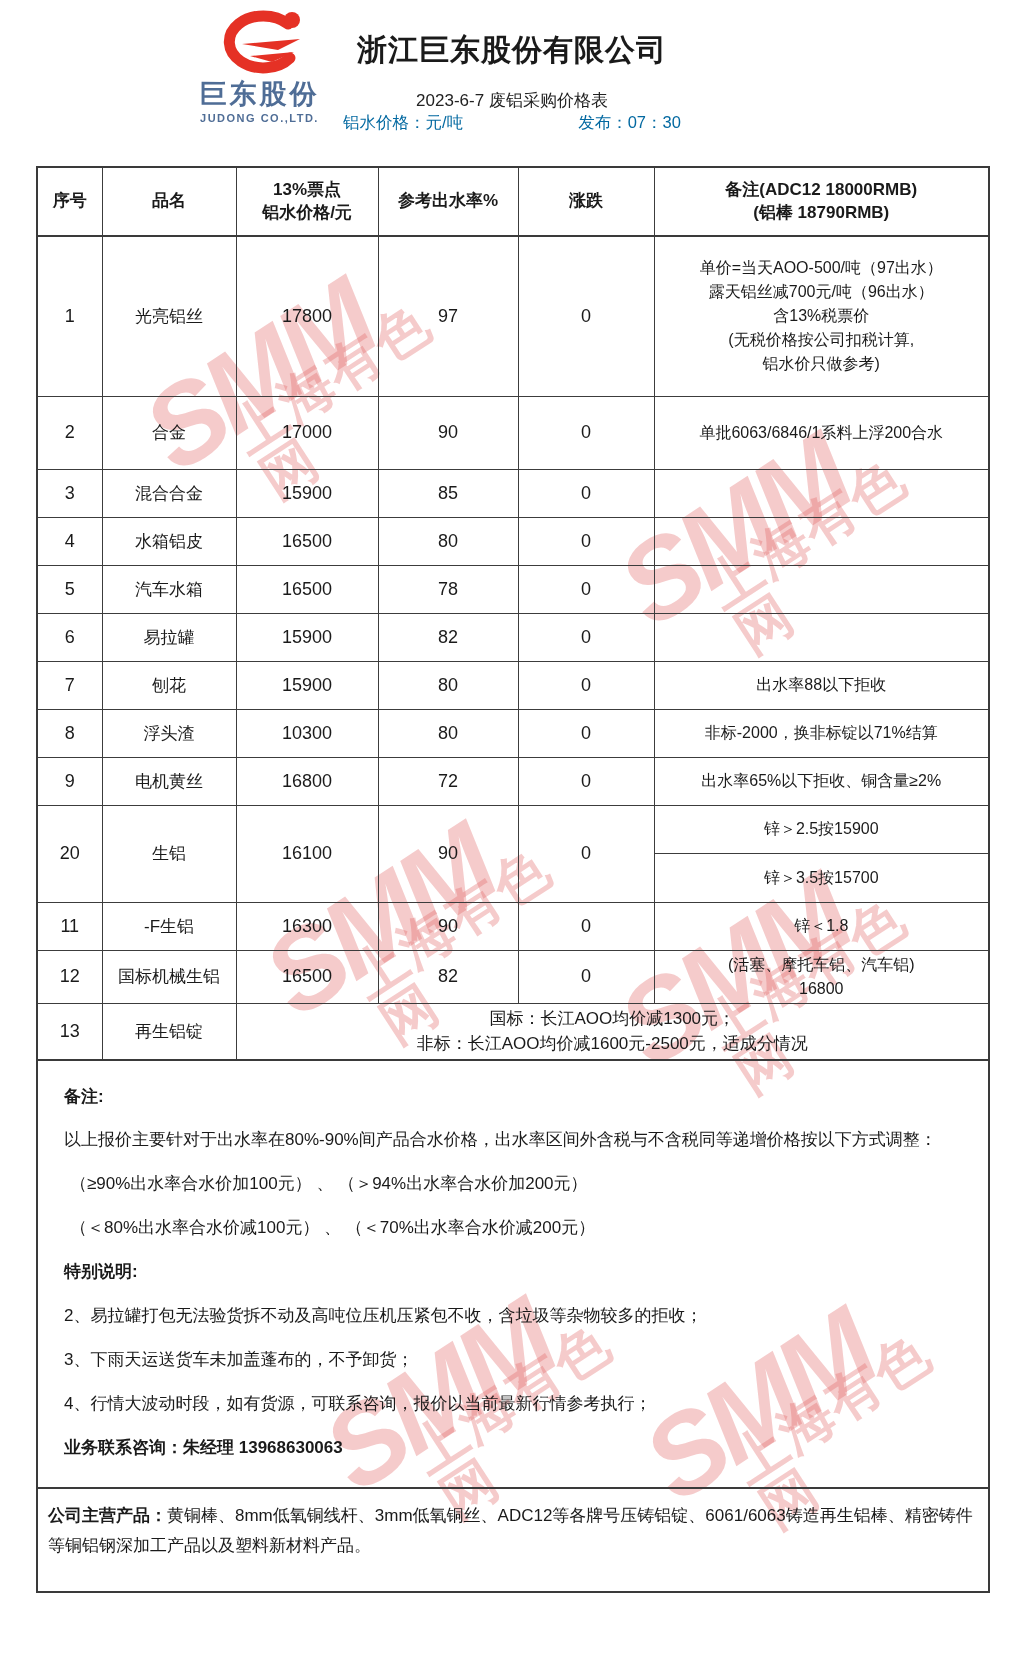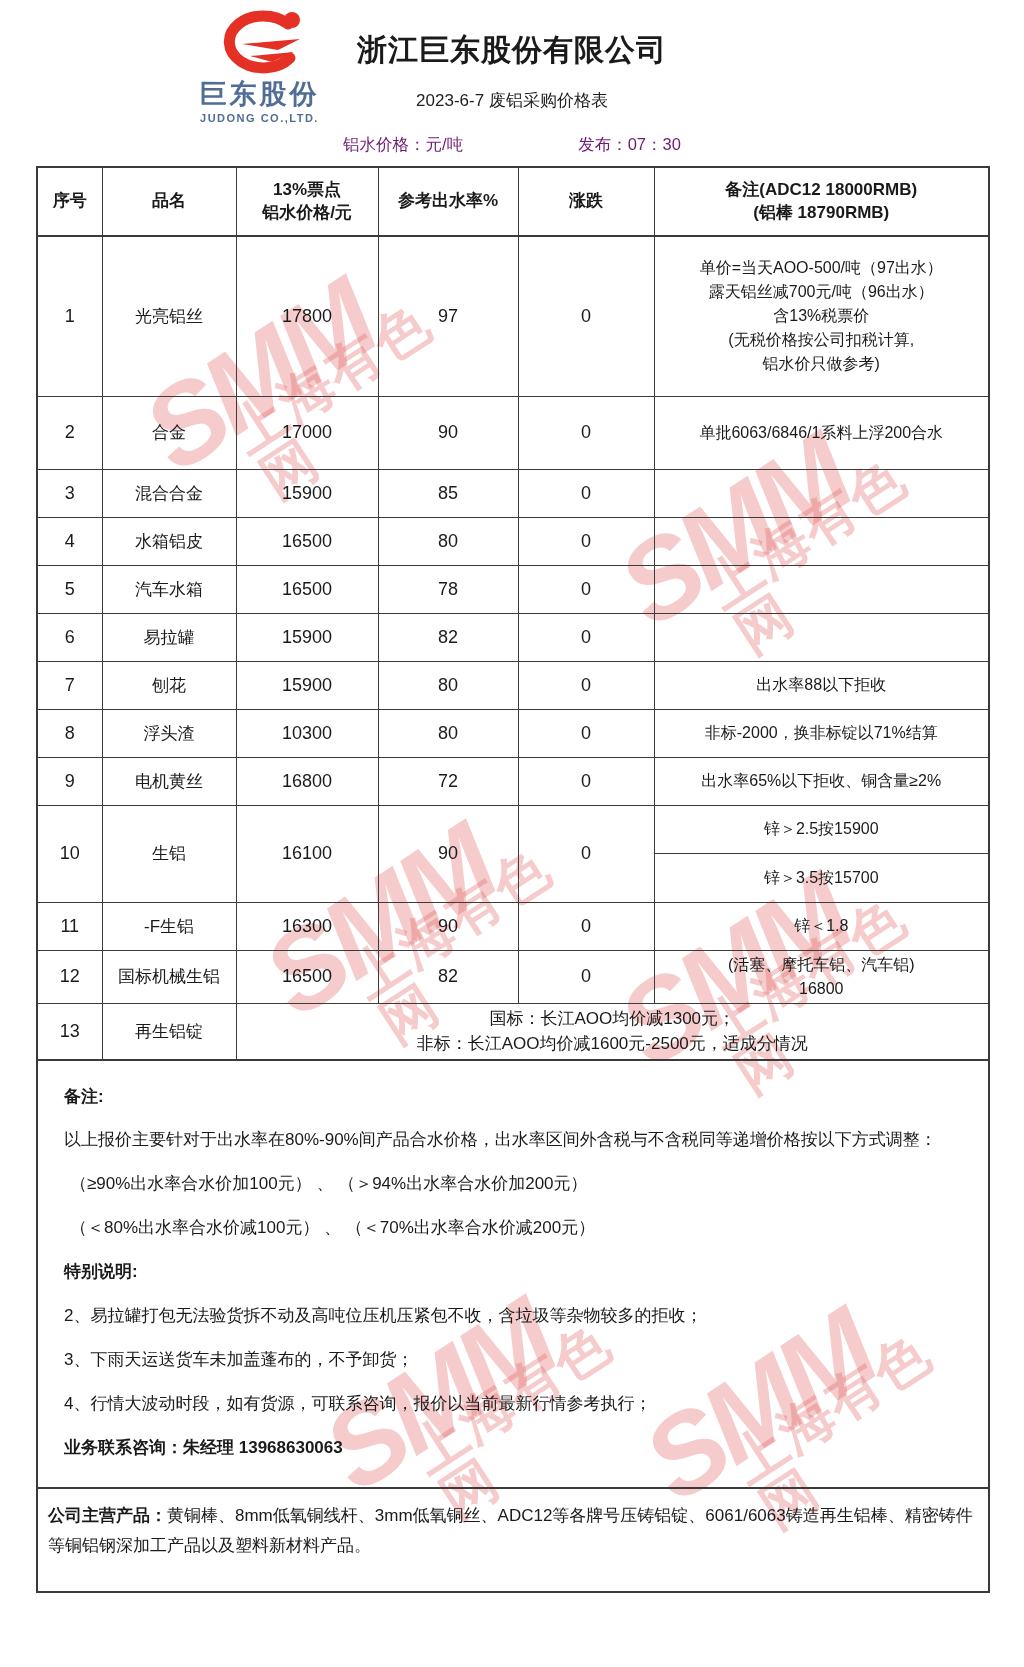--- a/index.html
+++ b/index.html
@@ -16,21 +16,21 @@
   .wm .smm { display:block; font-weight:900; font-style:italic; font-size:112px; line-height:.78; letter-spacing:-6px; }
   .wm .cn  { display:block; font-weight:900; font-size:54px; line-height:1; margin:-30px 0 0 70px; letter-spacing:2px; }
   
   .hdr { position:relative; z-index:1; padding-top:18px; height:142px; }
   .logo { position:absolute; left:172px; top:8px; width:175px; text-align:center; }
   .logo-mark { width:120px; height:72px; margin:0 auto; display:block; }
   .logo-cn { color:#4f6d96; font-size:27px; font-weight:700; letter-spacing:3px; line-height:1.1; }
   .logo-en { color:#4f6d96; font-size:11px; font-weight:700; letter-spacing:1.5px; margin-top:2px;text-align:center; }
   .title { text-align:center; font-size:30px; font-weight:800; letter-spacing:1px; padding-top:12px; }
   .subtitle { text-align:center; font-size:17px; margin-top:18px; color:#222; }
-  .infoline { display:flex; justify-content:center; gap:115px; font-size:16.5px; margin-top:22px; color:#701a75; }
+  .infoline { display:flex; justify-content:center; gap:115px; font-size:16.5px; color:#0369a1; }
   
   .sheet { position:relative; z-index:1; margin:6px 34px 0 36px; border:2px solid #3a3a3a; background:transparent; }
   table { border-collapse:collapse; width:100%; table-layout:fixed; }
   td { border:1px solid #3c3c3c; text-align:center; vertical-align:middle; padding:2px 4px; background:transparent; }
   thead td { font-weight:700; font-size:17px; line-height:1.35; white-space:pre-line; border-bottom:2px solid #3a3a3a; }
   tbody td { font-size:17px; }
   tbody td.num { font-size:18px; }
   td.remark { font-size:16px; white-space:pre-line; line-height:1.5; }
   tbody tr:last-child td { border-bottom:none; }
   td:first-child { border-left:none; }
@@ -187,21 +187,21 @@
         </tr>
         <tr style="height:48px">
           <td class="num">9</td>
           <td>电机黄丝</td>
           <td class="num">16800</td>
           <td class="num">72</td>
           <td class="num">0</td>
           <td class="remark">出水率65%以下拒收、铜含量≥2%</td>
         </tr>
         <tr style="height:48px">
-          <td class="num" rowspan="2">10</td>
+          <td class="num" rowspan="2">20</td>
           <td rowspan="2">生铝</td>
           <td class="num" rowspan="2">16100</td>
           <td class="num" rowspan="2">90</td>
           <td class="num" rowspan="2">0</td>
           <td class="remark">锌＞2.5按15900</td>
         </tr>
         <tr style="height:49px">
           <td class="remark">锌＞3.5按15700</td>
         </tr>
         <tr style="height:48px">

